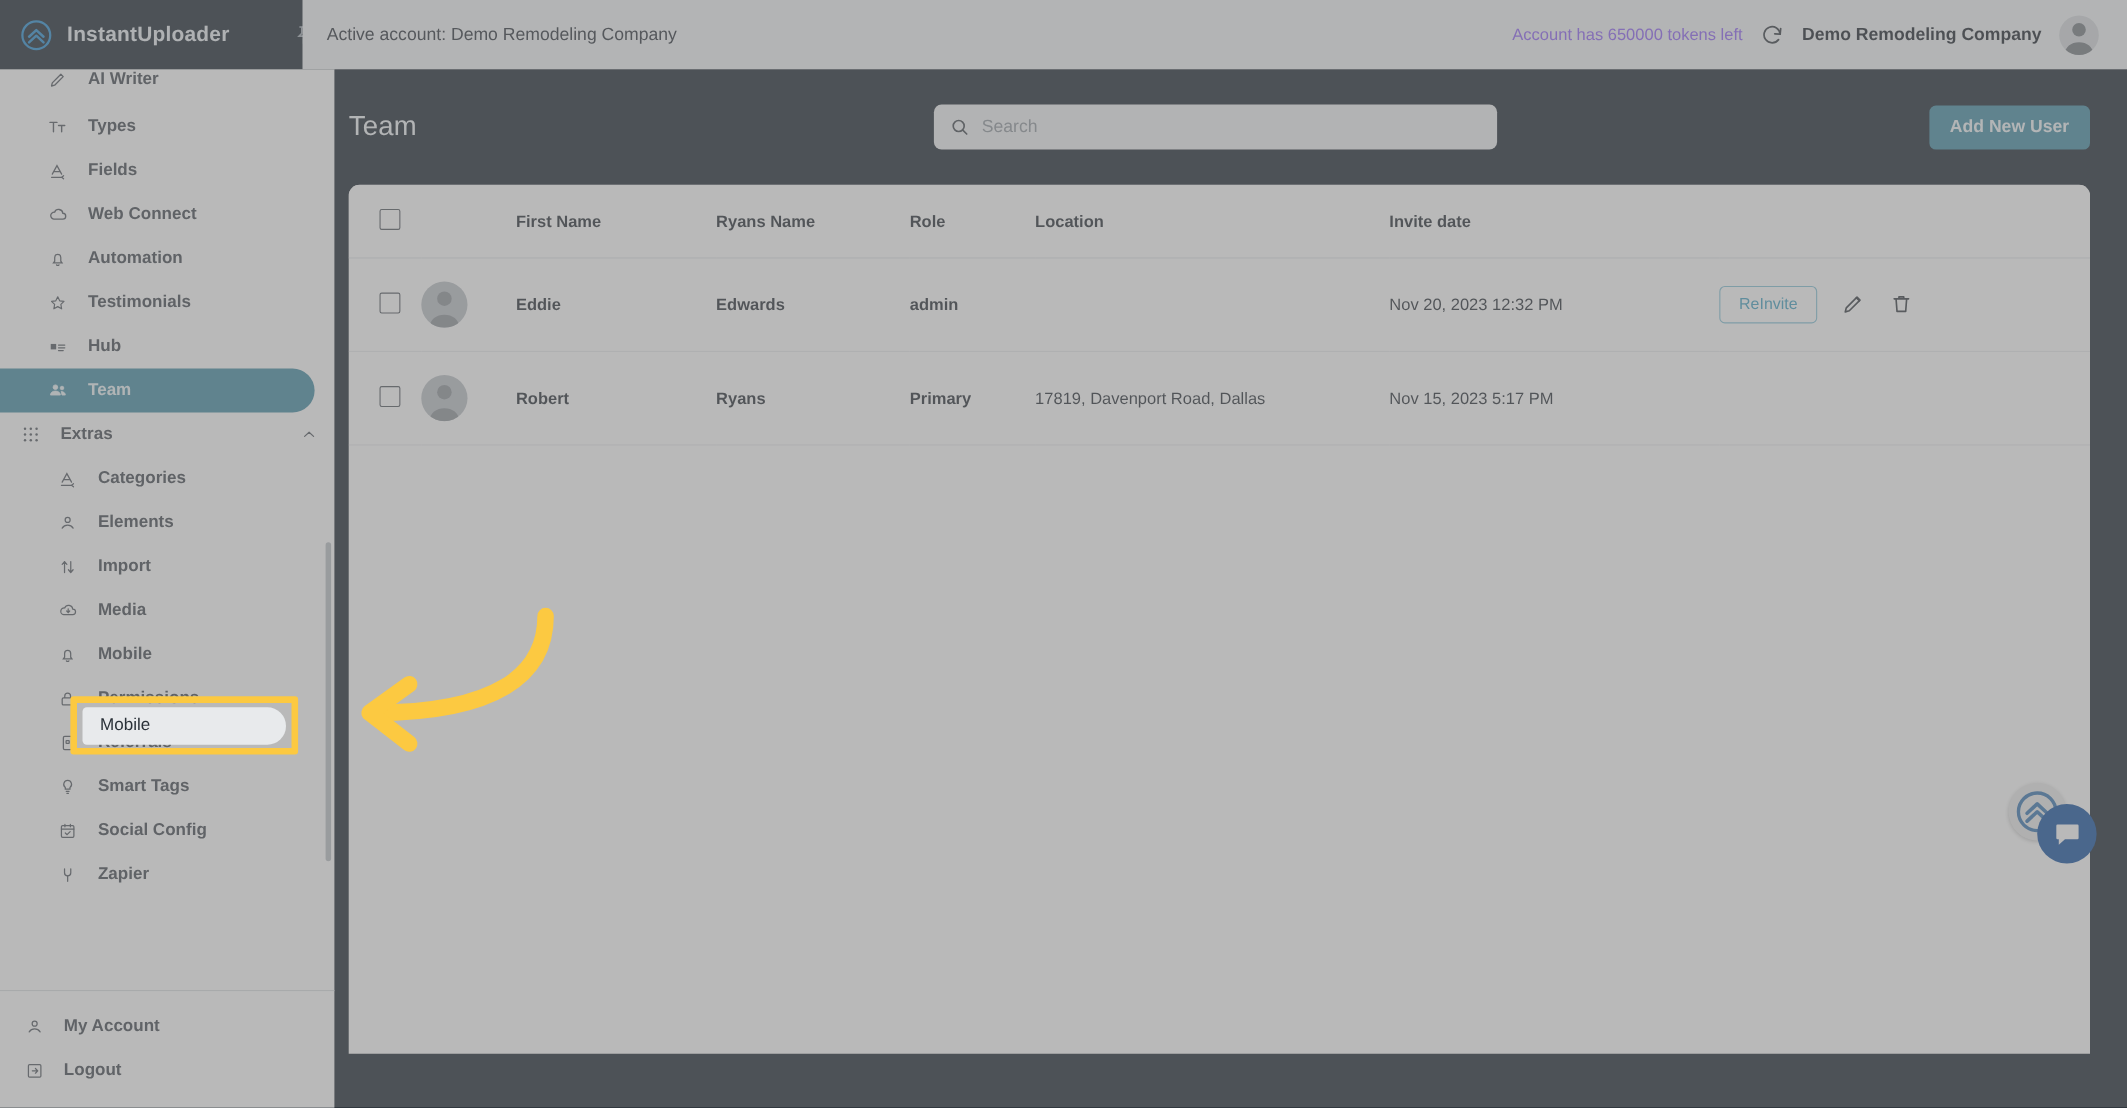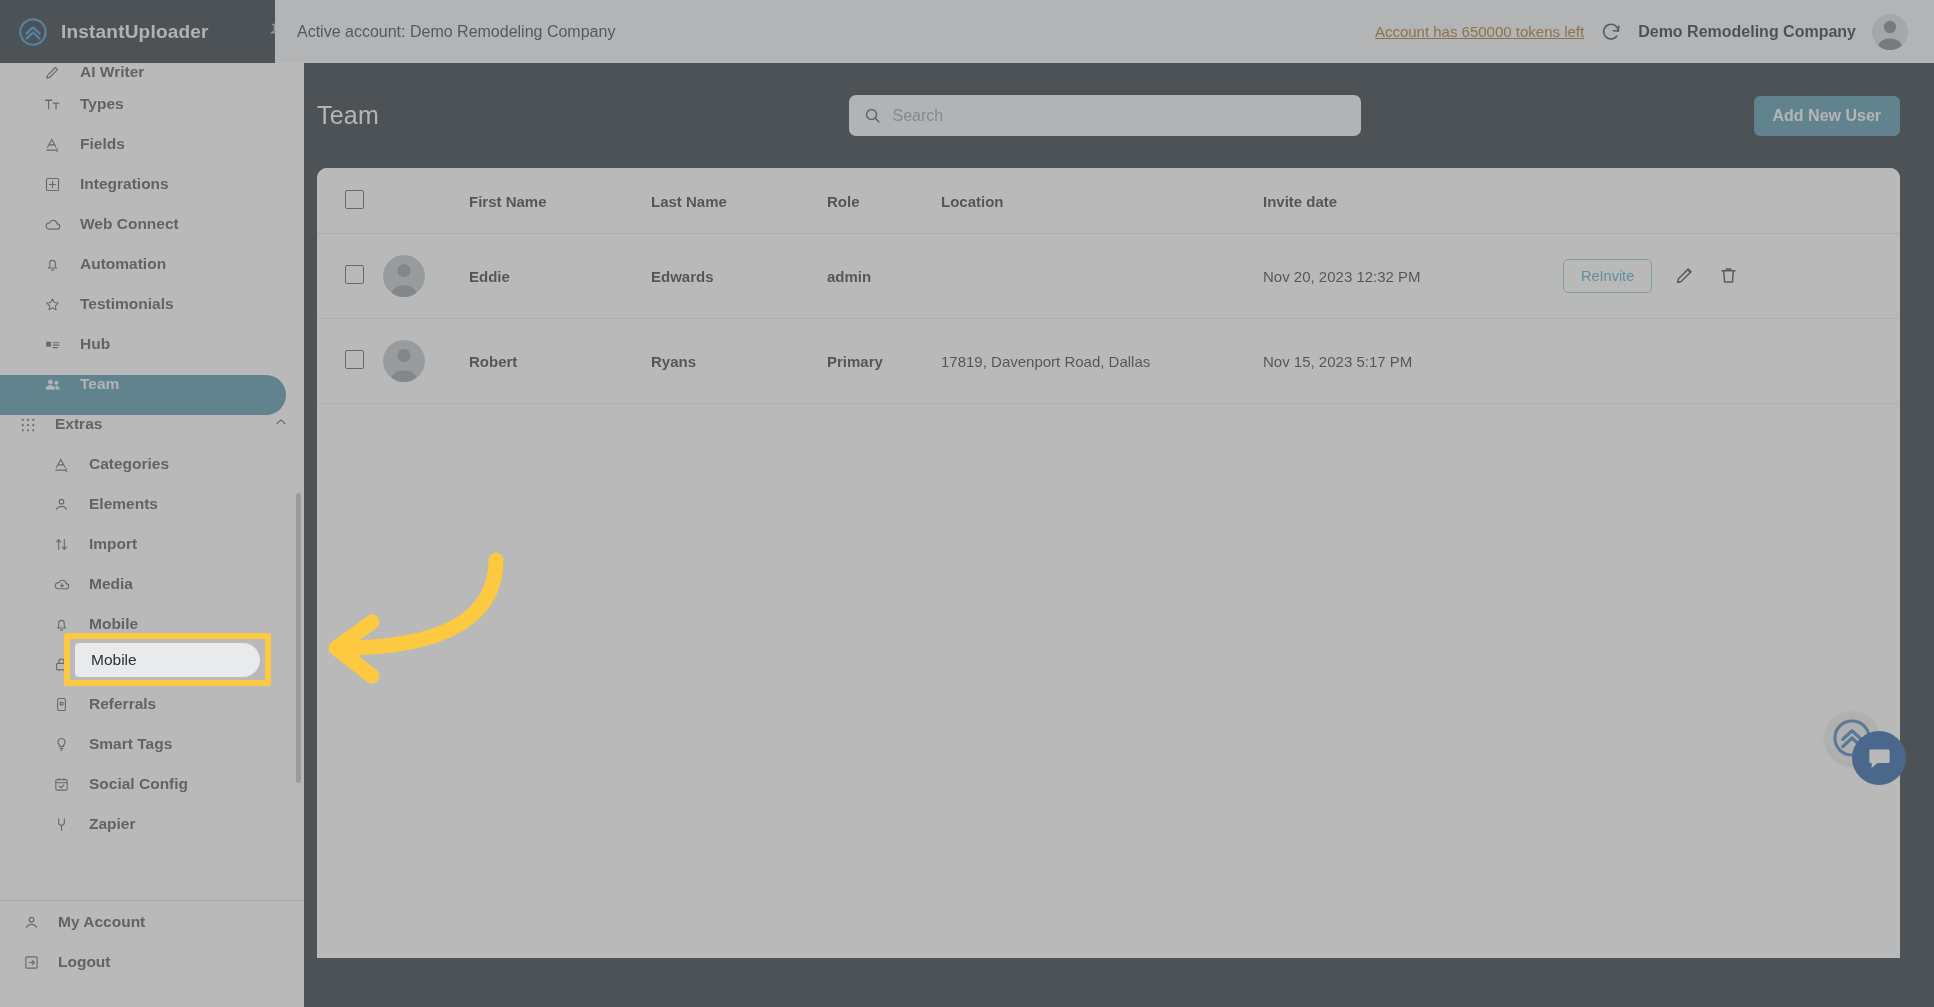--- a/index.html
+++ b/index.html
@@ -40,21 +40,21 @@
   }
   #pin-icon { width: 20px; height: 20px; opacity: .85; }
 
   #sidebar-scroll {
     flex: 1 1 auto;
     position: relative;
     overflow: hidden;
     padding-top: 0px;
   }
   .nav-item {
-    display: flex; align-items: flex-start;
+    display: flex; align-items: center;
     height: 40px;
     padding-left: 43px;
     gap: 18px;
     color: #3b4149;
     font-size: 15.5px;
     position: relative;
     cursor: pointer;
   }
   .nav-item .ico { width: 19px; height: 19px; flex: 0 0 19px; display: flex; align-items: center; justify-content: center; }
   .nav-item.group {
@@ -98,21 +98,21 @@
   #topbar {
     position: absolute; left: 275px; top: 0;
     width: 1659px; height: 63px;
     background: #f2f4f6;
     display: flex; align-items: center;
     padding: 0 26px 0 22px;
     z-index: 6;
   }
   #active-account { font-size: 16px; color: #222831; }
   #topbar-right { margin-left: auto; display: flex; align-items: center; gap: 16px; }
-  #tokens-left { font-size: 15px; color: #a16207; text-decoration: underline; }
+  #tokens-left { font-size: 15px; color: #8b5cf6; }
   #refresh-icon { width: 22px; height: 22px; }
   #account-name { font-size: 16px; font-weight: bold; color: #111821; margin-left: 0; }
   #avatar-top {
     width: 36px; height: 36px; border-radius: 50%;
     background: #d4d8dc; overflow: hidden;
     display: flex; align-items: flex-end; justify-content: center;
   }
 
   
   #content {
@@ -296,29 +296,20 @@
 
       <div class="nav-item">
         <span class="ico">
           <svg viewBox="0 0 24 24" width="17" height="17" fill="none" stroke="#4b5159" stroke-width="1.6" stroke-linecap="round">
               <path d="M5 16L11 5l6 11M7.2 12.6h7.6M4 20h13M17 20l2.5-2M17 20l2.5 2"></path>
             </svg>
         </span>
         <span>Fields</span>
       </div>
 
-      <div class="nav-item">
-        <span class="ico">
-          <svg viewBox="0 0 24 24" width="17" height="17" fill="none" stroke="#4b5159" stroke-width="1.6">
-              <rect x="3.5" y="3.5" width="17" height="17" rx="1.5"></rect>
-              <path d="M12 7.5v9M7.5 12h9" stroke-linecap="round"></path>
-            </svg>
-        </span>
-        <span>Integrations</span>
-      </div>
 
       <div class="nav-item">
         <span class="ico">
           <svg viewBox="0 0 24 24" width="18" height="18" fill="none" stroke="#4b5159" stroke-width="1.6" stroke-linecap="round">
               <path d="M6.5 17.5h11a3.5 3.5 0 000-7 5.2 5.2 0 00-10-1.3A3.6 3.6 0 006.5 17.5z"></path>
             </svg>
         </span>
         <span>Web Connect</span>
       </div>
 
@@ -549,21 +540,21 @@
 
     <div id="table-card">
       <table id="team-table">
         <thead>
           <tr>
             <th class="col-check">
               <span class="chk"></span>
             </th>
             <th class="col-avatar"></th>
             <th class="col-first">First Name</th>
-            <th class="col-last">Last Name</th>
+            <th class="col-last">Ryans Name</th>
             <th class="col-role">Role</th>
             <th class="col-loc">Location</th>
             <th class="col-date">Invite date</th>
             <th class="col-act"></th>
           </tr>
         </thead>
         <tbody>
 
           <tr>
             <td class="col-check">

